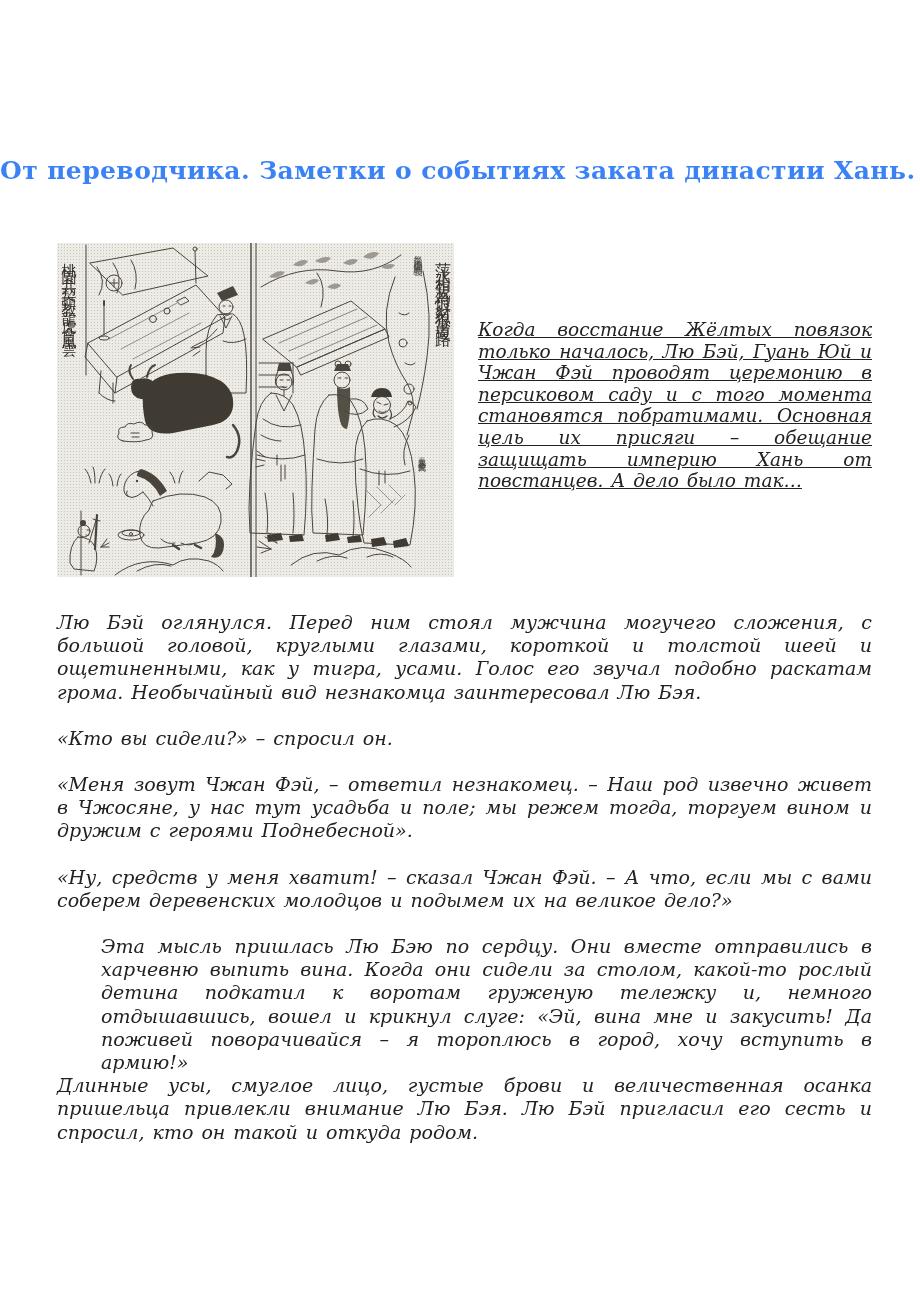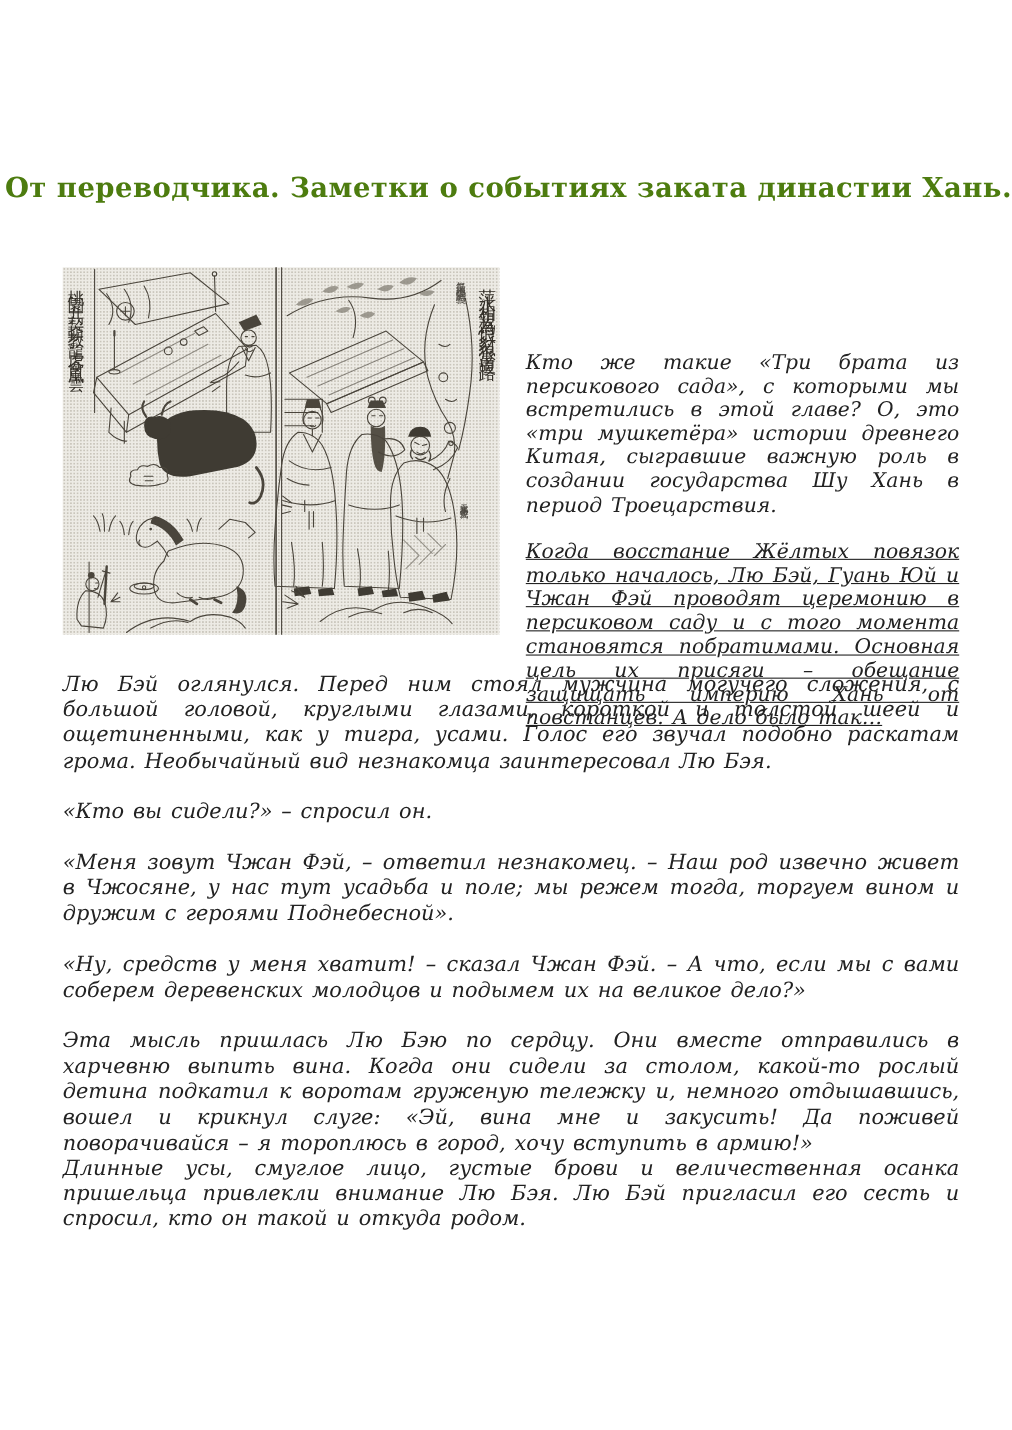--- a/index.html
+++ b/index.html
@@ -1,19 +1,19 @@
 <!DOCTYPE html>
 <html lang="ru"><head>
 <meta charset="utf-8">
 <style>
   html,body{margin:0;padding:0;background:#ffffff;}
   .page{position:relative;width:920px;height:1300px;background:#ffffff;overflow:hidden;
         font-family:"DejaVu Serif",serif;color:#1f1f1f;}
-  .title{position:absolute;top:156px;left:0;width:920px;margin:0;text-align:right;
-         font-size:25px;font-weight:bold;letter-spacing:0.4px;color:#4d7c0f;
+  .title{position:absolute;top:156px;left:0;width:920px;margin:0;text-align:left;
+         font-size:25px;font-weight:bold;letter-spacing:0.4px;color:#3b82f6;
          font-family:"DejaVu Serif",serif;}
   .figure-row{position:absolute;left:57px;top:243px;width:815px;height:360px;}
   .woodcut{position:absolute;left:0;top:0;width:397px;height:334px;
            background-color:#edebe5;
            background-image:radial-gradient(#c9c5bb 0.7px, rgba(0,0,0,0) 0.9px);
            background-size:3px 3px;}
   .woodcut svg{position:absolute;left:0;top:0;}
   .vcap{position:absolute;writing-mode:vertical-rl;text-orientation:upright;
         color:#332f28;font-family:"DejaVu Sans",sans-serif;line-height:1;}
   .cap-left{left:4px;top:8px;font-size:15px;letter-spacing:8px;}
@@ -22,21 +22,21 @@
   .cap-small-bottom{right:29px;top:208px;font-size:8px;letter-spacing:1px;opacity:.85;}
   .side-text{position:absolute;left:421px;top:76px;width:394px;
              font-style:italic;font-size:18.5px;line-height:21.6px;
              text-align:justify;word-spacing:2px;color:#222222;}
   .side-text p{margin:0 0 21px;}
   .side-text p:last-child{margin-bottom:0;text-decoration:underline;}
   .body-text{position:absolute;left:57px;top:611px;width:815px;
              font-style:italic;font-size:19px;line-height:23.2px;
              text-align:justify;word-spacing:2px;color:#222222;}
   .body-text p{margin:0 0 23px;}
-  .body-text p.no-gap{margin-bottom:0;}
+  .body-text p.no-gap{margin-bottom:0;margin-left:44px;}
 </style>
 </head>
 <body>
 
 <div class="page">
 
   <h1 class="title">От переводчика. Заметки о событиях заката династии Хань.</h1>
 
   <div class="figure-row">
 
@@ -167,21 +167,20 @@
           <path d="M208,214 l-8,-6 M208,218 l-9,-2 M207,222 l-8,2"></path>
         </g>
       </svg>
       <div class="vcap cap-left">桃園共契頓教龍虎會風雲</div>
       <div class="vcap cap-right">萍水相親為恨豺狼當道路</div>
       <div class="vcap cap-small-top">祭天地桃園結義</div>
       <div class="vcap cap-small-bottom">元泉水王希虎寫</div>
     </div>
 
     <div class="side-text">
-      <p>Кто же такие «Три брата из персикового сада», с которыми мы встретились в этой главе? О, это «три мушкетёра» истории древнего Китая, сыгравшие важную роль в создании государства Шу Хань в период Троецарствия.</p>
       <p>Когда восстание Жёлтых повязок только началось, Лю Бэй, Гуань Юй и Чжан Фэй проводят церемонию в персиковом саду и с того момента становятся побратимами. Основная цель их присяги – обещание защищать империю Хань от повстанцев. А дело было так…</p>
     </div>
 
   </div>
 
   <div class="body-text">
     <p>Лю Бэй оглянулся. Перед ним стоял мужчина могучего сложения, с большой головой, круглыми глазами, короткой и толстой шеей и ощетиненными, как у тигра, усами. Голос его звучал подобно раскатам грома. Необычайный вид незнакомца заинтересовал Лю Бэя.</p>
     <p>«Кто вы сидели?» – спросил он.</p>
     <p>«Меня зовут Чжан Фэй, – ответил незнакомец. – Наш род извечно живет в Чжосяне, у нас тут усадьба и поле; мы режем тогда, торгуем вином и дружим с героями Поднебесной».</p>
     <p>«Ну, средств у меня хватит! – сказал Чжан Фэй. – А что, если мы с вами соберем деревенских молодцов и подымем их на великое дело?»</p>

